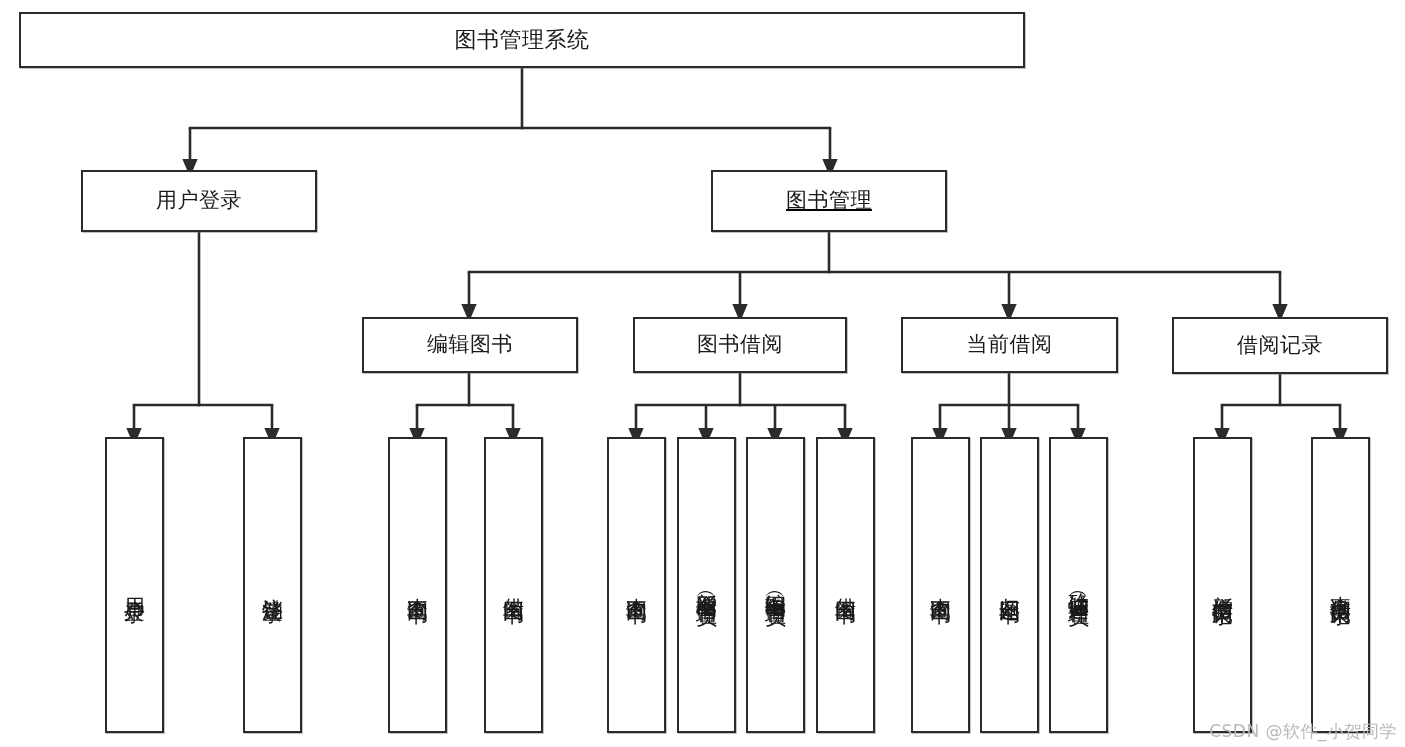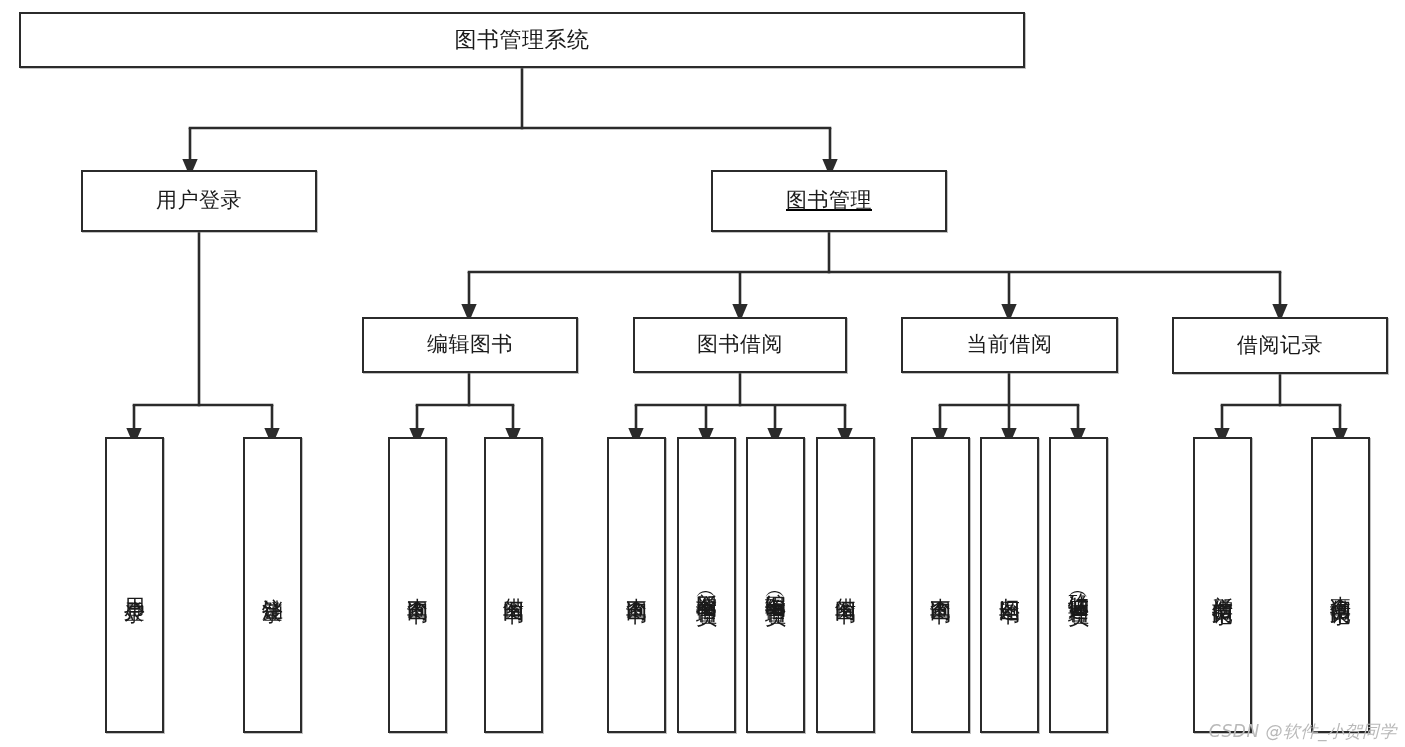--- a/index.html
+++ b/index.html
@@ -63,21 +63,20 @@
   }
   #watermark {
     position: absolute;
     right: 8px;
     bottom: 4px;
     font-size: 17px;
     color: #b9b9b9;
     letter-spacing: 0.5px;
     user-select: none;
     white-space: nowrap;
-    font-style: italic;
   }
 </style>
 </head>
 <body>
 
 <div id="diagram-root">
 
   <svg id="connector-layer" viewBox="0 0 1405 747" xmlns="http://www.w3.org/2000/svg">
     <defs>
       <marker id="arrow" markerWidth="9" markerHeight="9" refX="0.5" refY="3" orient="auto" markerUnits="strokeWidth">

